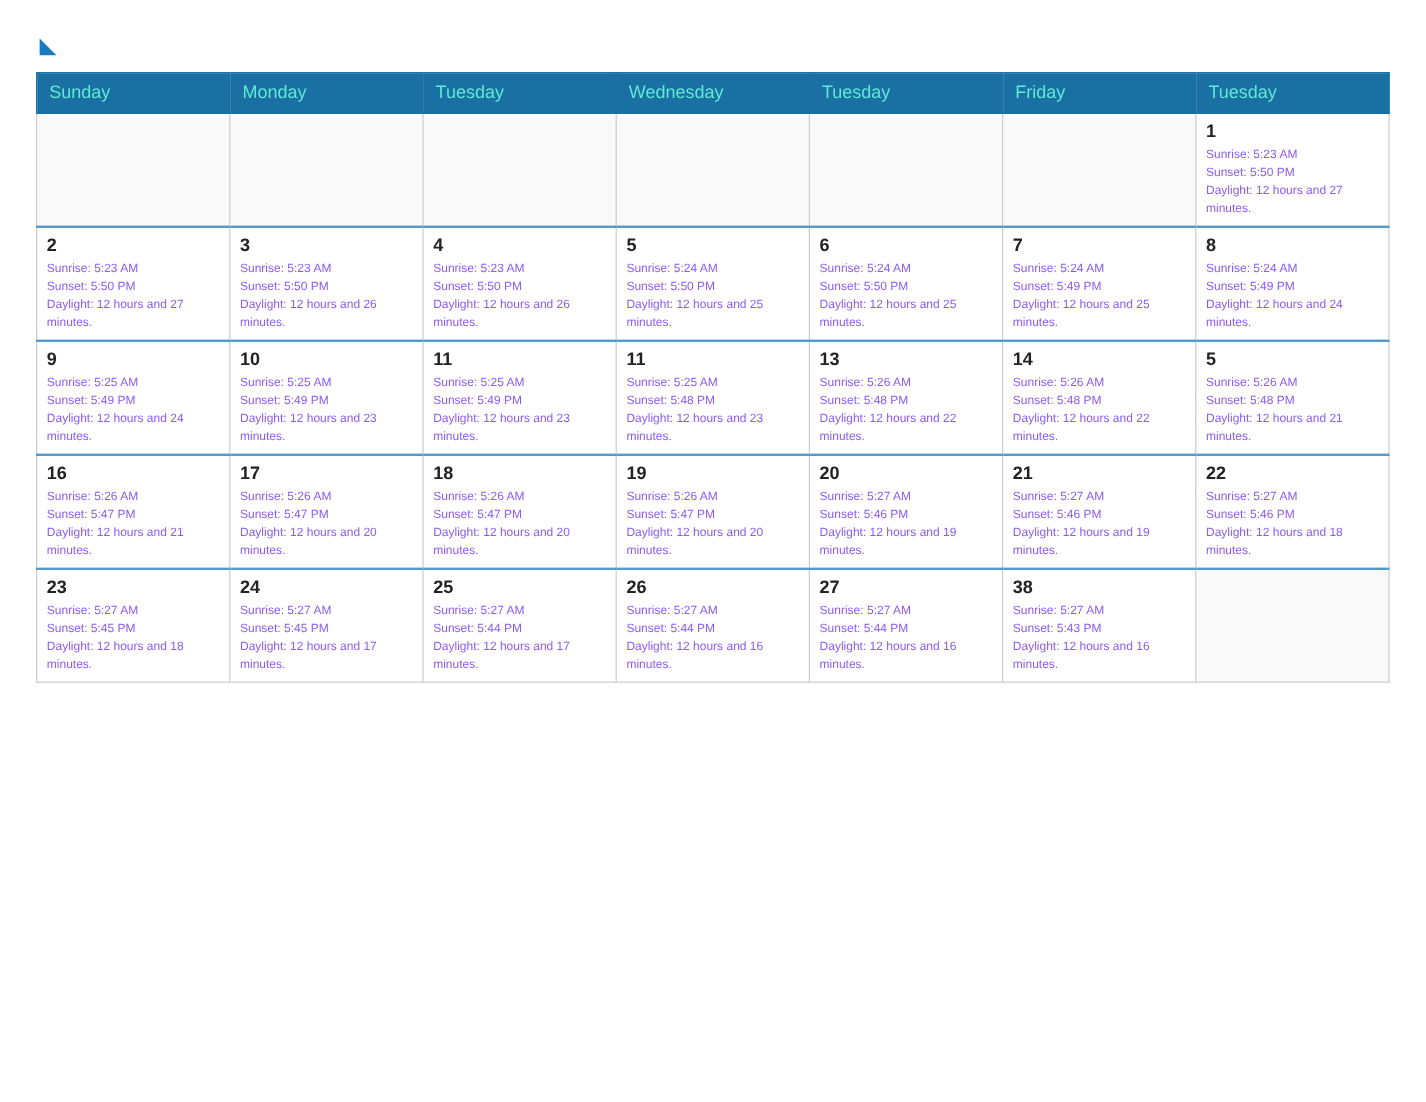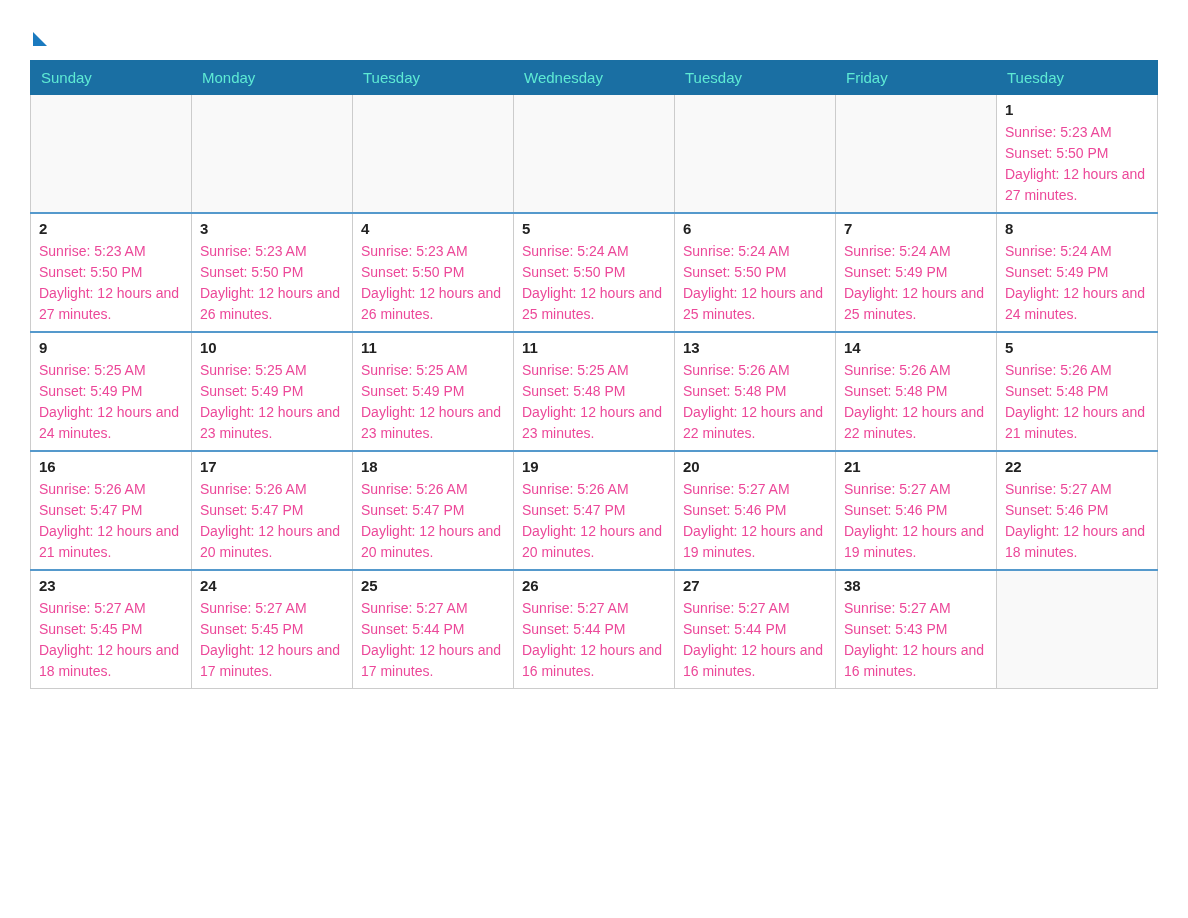--- a/index.html
+++ b/index.html
@@ -87,22 +87,22 @@
     .calendar tbody tr td.empty {
       background: #f9f9f9;
     }
     .day-number {
       font-size: 15px;
       font-weight: bold;
       margin-bottom: 4px;
       display: block;
     }
     .day-info {
-      font-size: 14px;
-      color: #ec4899;
+      font-size: 10px;
+      color: #8b5cf6;
       line-height: 1.5;
     }
     .calendar tbody tr:not(:last-child) td {
       border-bottom: 2px solid #5599cc;
     }
   </style>
 </head>
 <body>
 
 <div class="header-area">

